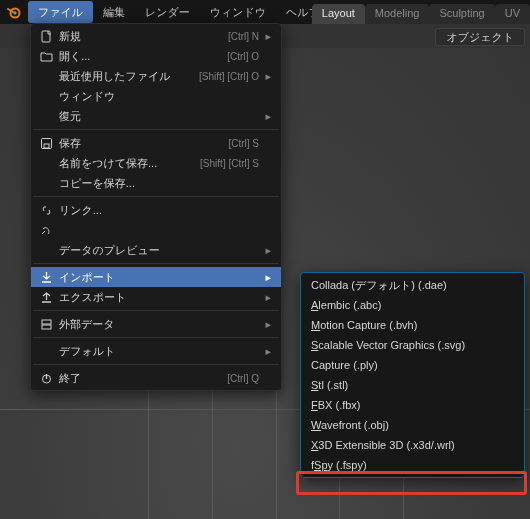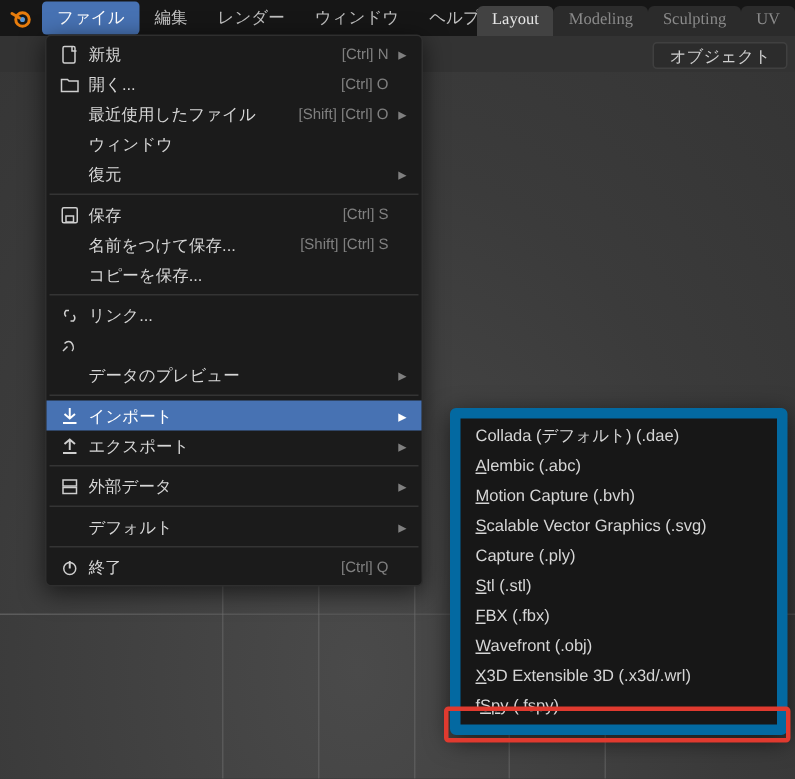--- a/index.html
+++ b/index.html
@@ -4,21 +4,21 @@
 <style>
   * { margin:0; padding:0; box-sizing:border-box; font-family:"Hiragino Kaku Gothic Pro","Meiryo","MS Gothic",sans-serif; }
   body { background:#393939; color:#d0d0d0; width:530px; height:519px; overflow:hidden; position:relative; font-size:11px; }
 
   .topbar { position:absolute; top:0; left:0; right:0; height:24px; background:#161616; display:flex; align-items:center; padding-left:6px; }
   .blender-logo { width:16px; height:16px; margin-right:6px; display:flex; align-items:center; justify-content:center; }
   .menu-root { display:flex; align-items:center; height:100%; }
   .menu-root-item { padding:0 10px; height:22px; line-height:22px; color:#c0c0c0; border-radius:3px; }
   .menu-root-item.open { background:#4772b3; color:#fff; }
   .tab-row { position:absolute; top:0; right:0; height:24px; display:flex; align-items:flex-end; }
-  .ws-tab { height:20px; padding:3px 10px 0; color:#8a8a8a; font-size:11px; border-radius:4px 4px 0 0; margin-top:2px; background:#2b2b2b;font-family:Liberation Serif, serif; }
+  .ws-tab { height:20px; padding:3px 10px 0; color:#8a8a8a; font-size:11px; border-radius:4px 4px 0 0; margin-top:2px; background:#2b2b2b; }
   .ws-tab.active { background:#424242; color:#e6e6e6; }
 
   .secondary-bar { position:absolute; top:24px; left:0; right:0; height:24px; background:#333; display:flex; align-items:center; }
   .tool-row-faded { position:absolute; top:28px; left:0; right:0; height:20px; display:flex; align-items:center; color:#656565; padding-left:38px; gap:10px; font-size:10px; }
 
   .mode-strip { position:absolute; top:28px; right:5px; height:18px; background:#2c2c2c; border:1px solid #404040; border-radius:3px; padding:1px 10px; color:#cfcfcf; font-size:11px; display:flex; align-items:center; }
 
   .viewport { position:absolute; top:48px; left:0; right:0; bottom:-60px; background:radial-gradient(ellipse at 45% 75%,#4a4a4a 0%,#3b3b3b 60%,#353535 100%); }
   .hline { position:absolute; left:0; right:0; top:68%; height:1px; background:linear-gradient(90deg,#5c5c5c,#4e4e4e); }
   .grid-v { position:absolute; top:52%; bottom:0; width:1px; background:rgba(110,110,110,.5); }
@@ -32,21 +32,21 @@
   .menu-panel .ico { width:18px; height:16px; display:flex; align-items:center; justify-content:center; flex-shrink:0; margin-right:4px; color:#cfcfcf; }
   .menu-panel .row.hl .ico { color:#fff; }
   .menu-panel .lbl { flex:1; white-space:nowrap; overflow:hidden; }
   .menu-panel .sc { color:#808080; font-size:10px; margin-right:4px;text-align:center; }
   .menu-panel .row.hl .sc { color:#dfe8f5; }
   .menu-panel .ar { width:8px; text-align:right; color:#808080; }
   .menu-panel .row.hl .ar { color:#fff; }
   .menu-panel .sep { height:1px; background:#343434; margin:3px 2px; }
 
   
-  .submenu { position:absolute; top:272px; left:300px; width:225px; background:#171717; border:7px solid #0369a1; border-radius:4px; box-shadow:0 4px 16px rgba(0,0,0,.6); padding:2px 0; }
+  .submenu { position:absolute; top:272px; left:300px; width:225px; background:#171717; border:1px solid #0369a1; border-radius:4px; box-shadow:0 4px 16px rgba(0,0,0,.6); padding:2px 0; }
   .submenu .srow { height:20px; line-height:20px; padding:0 10px; color:#d6d6d6; white-space:nowrap; }
   .submenu .srow .ul { text-decoration:underline; }
   .highlight-box { position:absolute; border:3px solid #e03a2f; border-radius:3px; pointer-events:none; }
 
   svg { display:block; }
 </style>
 </head>
 <body>
 
 <div class="viewport">

